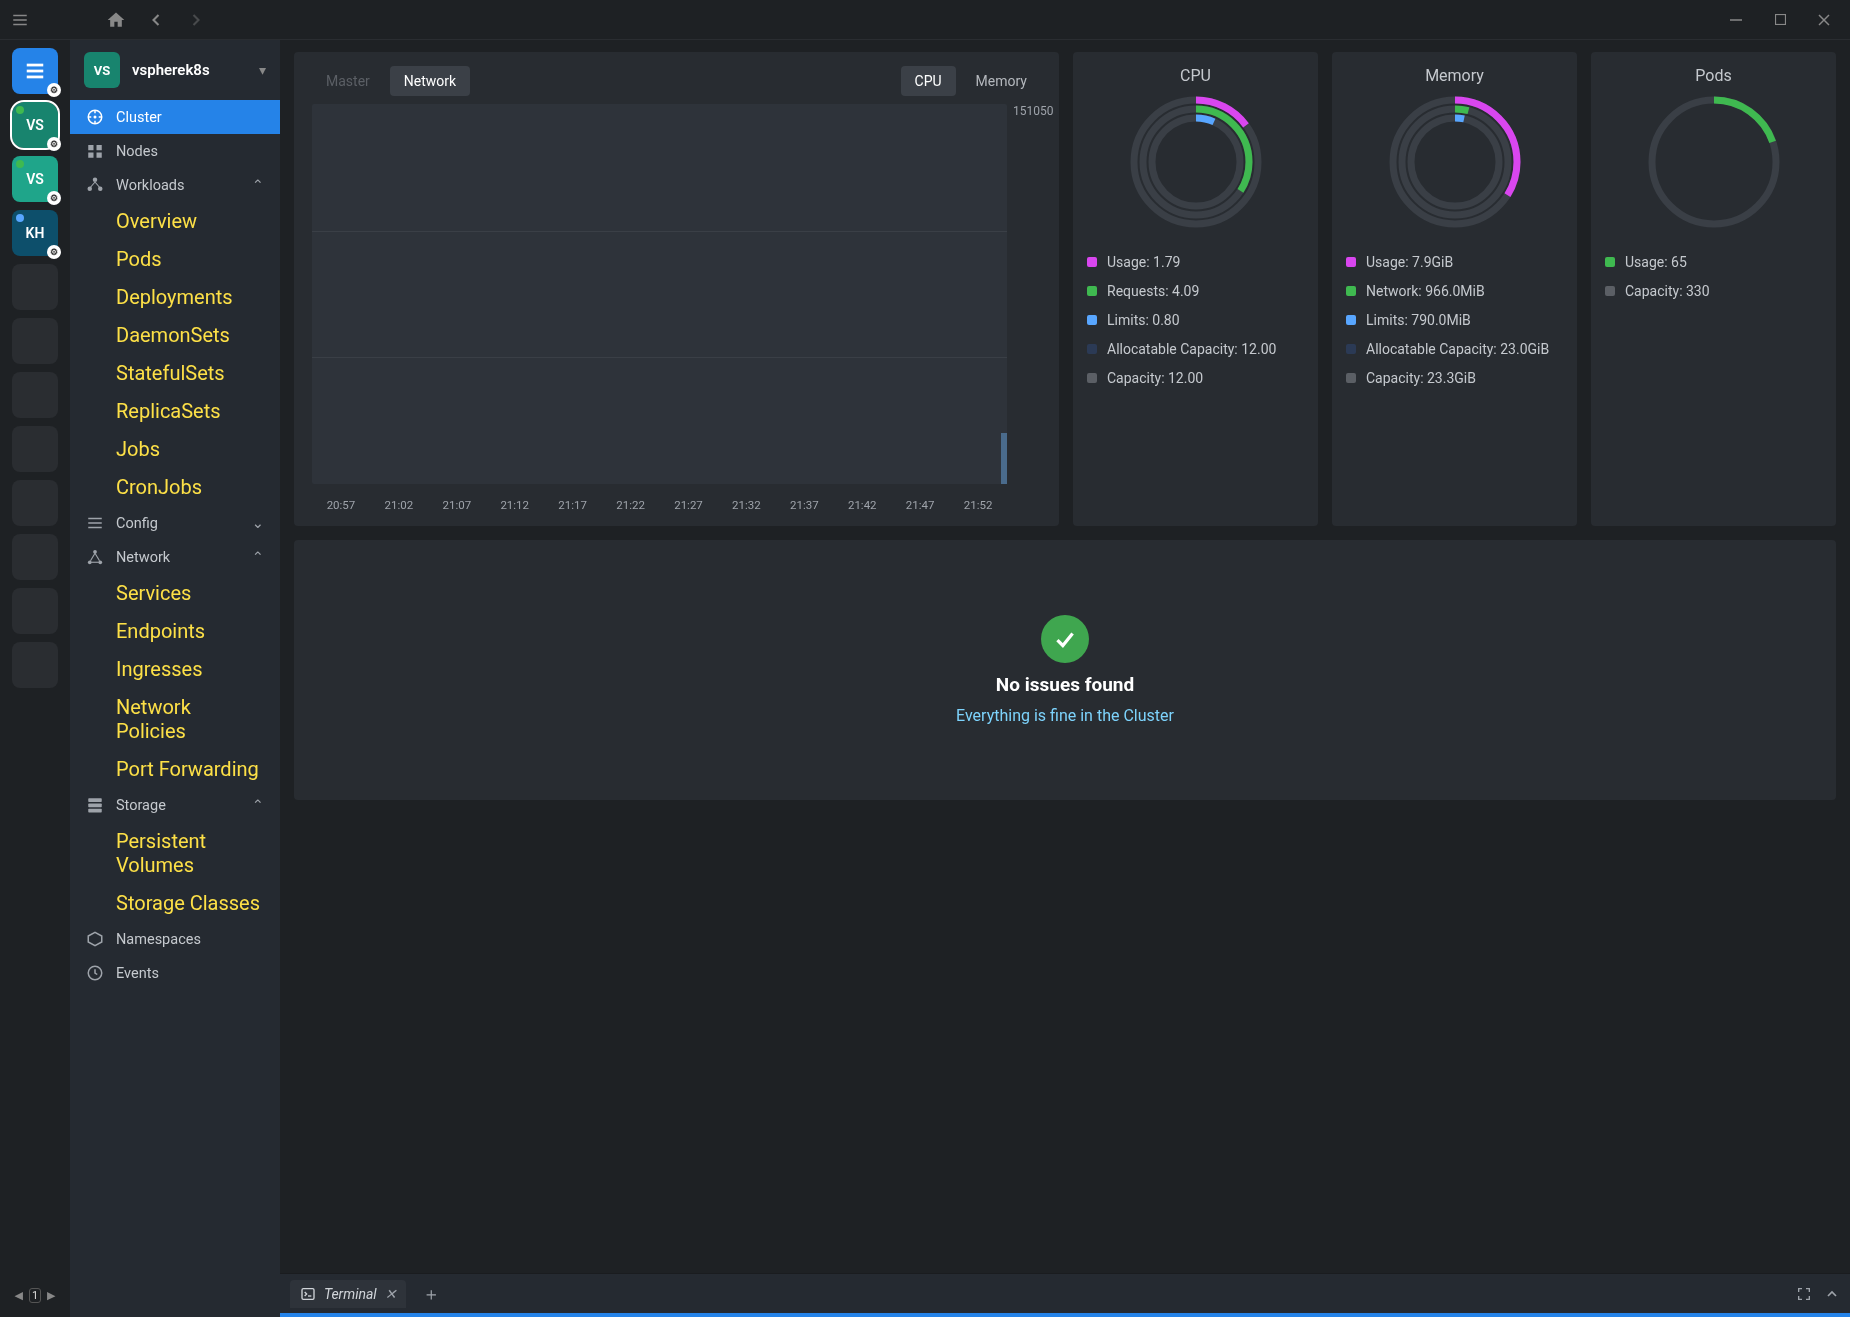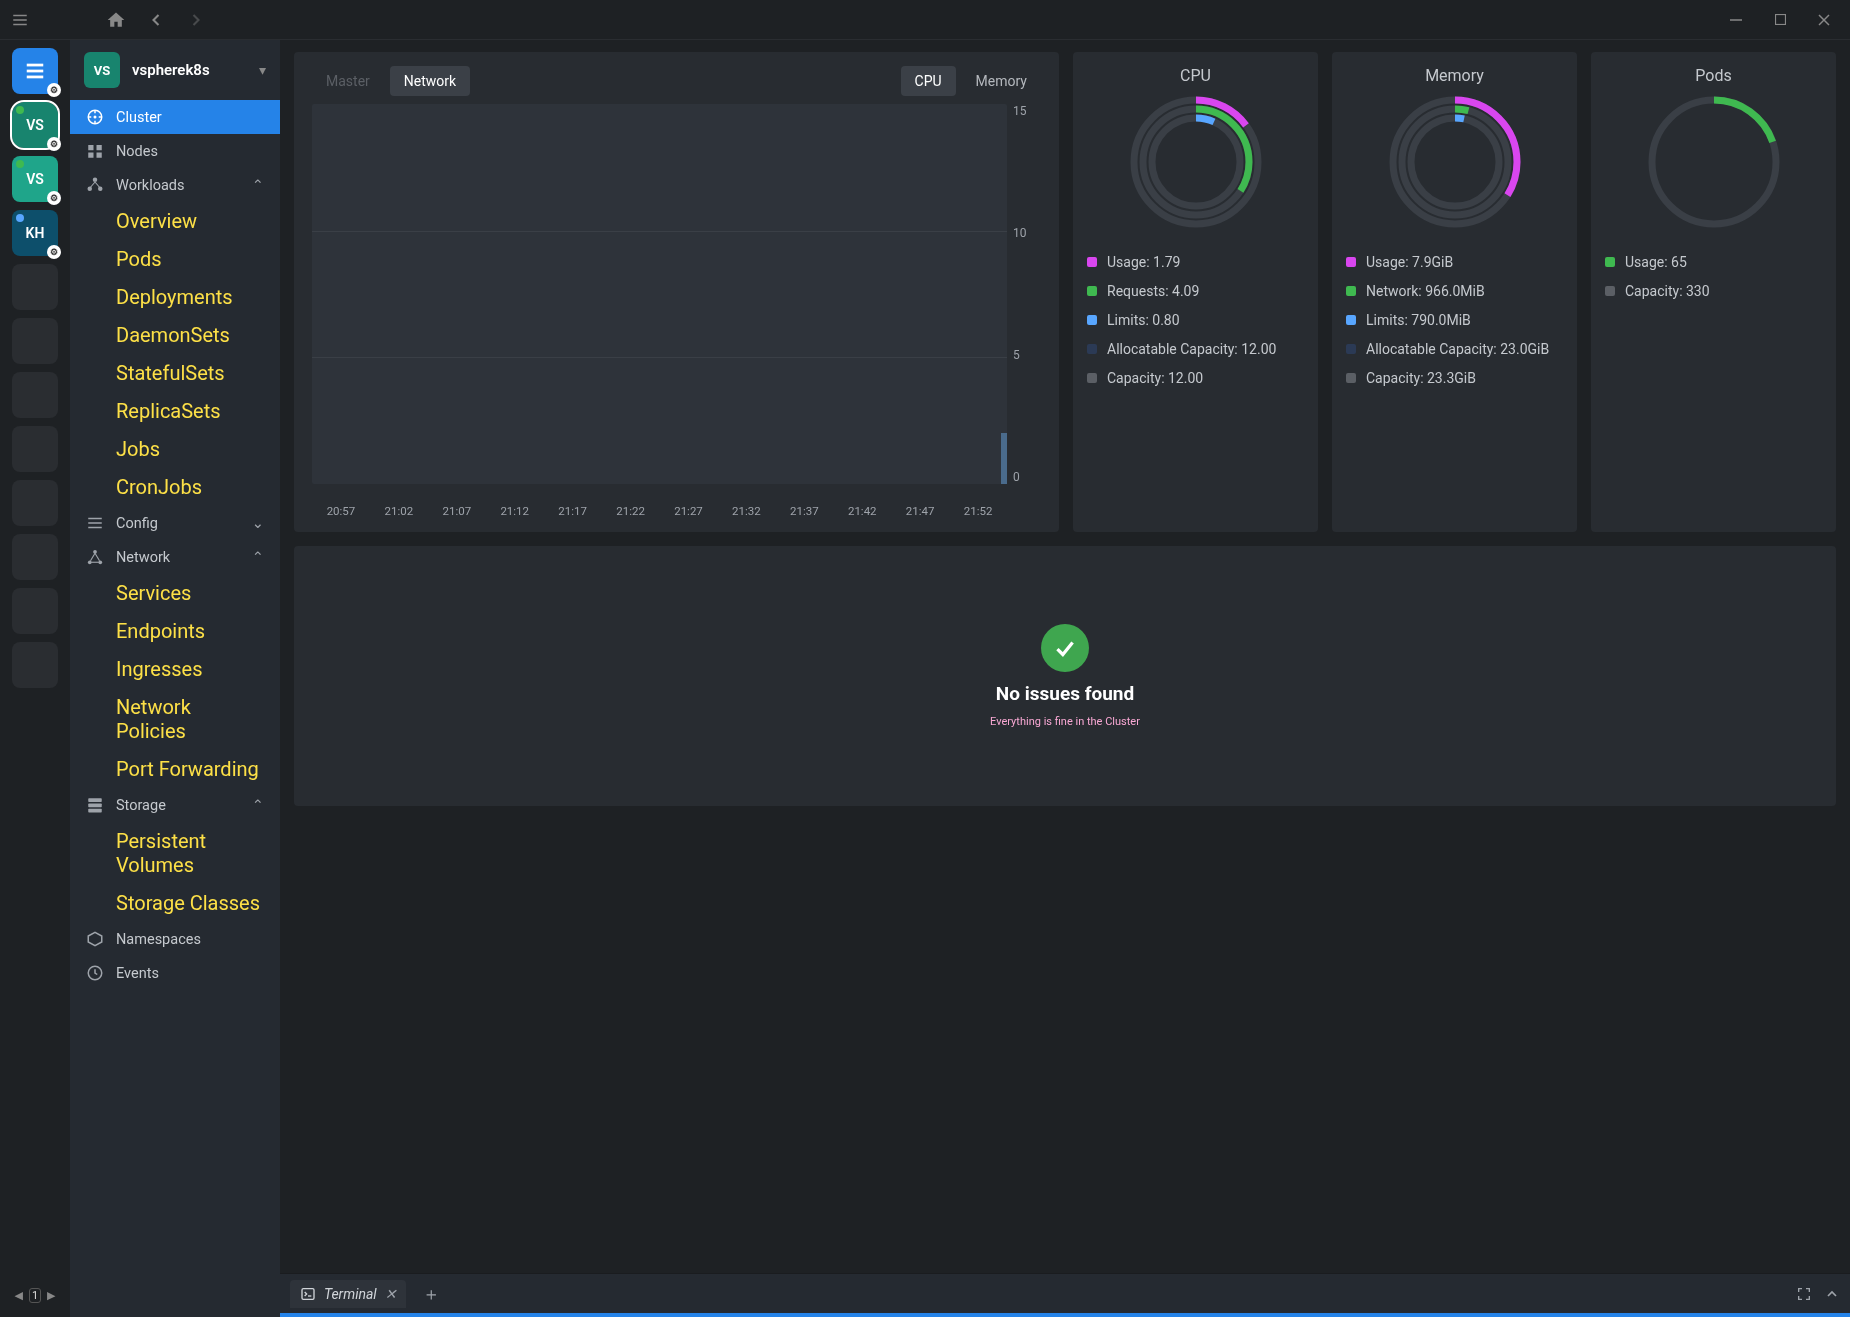--- a/index.html
+++ b/index.html
@@ -119,22 +119,22 @@
 .ctab.active { background:#3b4047; color:#fff; }
 
 .plot-wrap { display:flex; height:380px; }
 .plot-region {
   flex:1;
   background:#2e333a;
   position:relative;
   border-radius:2px;
 }
 .gridline { position:absolute; left:0; right:0; height:1px; background:#3a3f46; }
-.yaxis { width:34px; display:flex; flex-direction:column; justify-content:space-between; font-size:12px; color:#9ea3aa; padding-left:6px; }
-.xaxis { display:flex; font-size:11.5px; color:#9ea3aa; margin-top:20px; margin-right:34px; }
+.yaxis { width:34px; display:flex; flex-direction:row; justify-content:space-between; font-size:12px; color:#9ea3aa; padding-left:6px; }
+.xaxis { display:flex; font-size:11.5px; color:#9ea3aa; margin-top:14px; margin-right:34px; }
 .xaxis span { flex:1; text-align:center; white-space:nowrap; }
 .bar { position:absolute; width:6px; background:#4a6b8c; bottom:0; }
 
 .metric-panel {
   background:#282c31;
   border-radius:4px;
   padding:14px;
   width:245px;
   flex:0 0 auto;
 }
@@ -149,21 +149,21 @@
   margin-top:14px;
   min-height:260px;
   display:flex;
   flex-direction:column;
   align-items:center;
   justify-content:center;
   gap:10px;
 }
 .check-badge { width:48px;height:48px;border-radius:50%;background:#3fa64f;display:flex;align-items:center;justify-content:center; }
 .issues-title { color:#fff; font-weight:700; font-size:19px; }
-.issues-sub { color:#f9a8d4; font-size:11px;text-align:right; }
+.issues-sub { color:#7dd3fc; font-size:16px;text-align:right; }
 
 .terminal-bar {
   height:40px;
   background:#252a31;
   display:flex; align-items:center;
   padding: 0 10px;
   gap:10px;
   border-top:1px solid #1a1c1f;
 }
 .term-tab {

